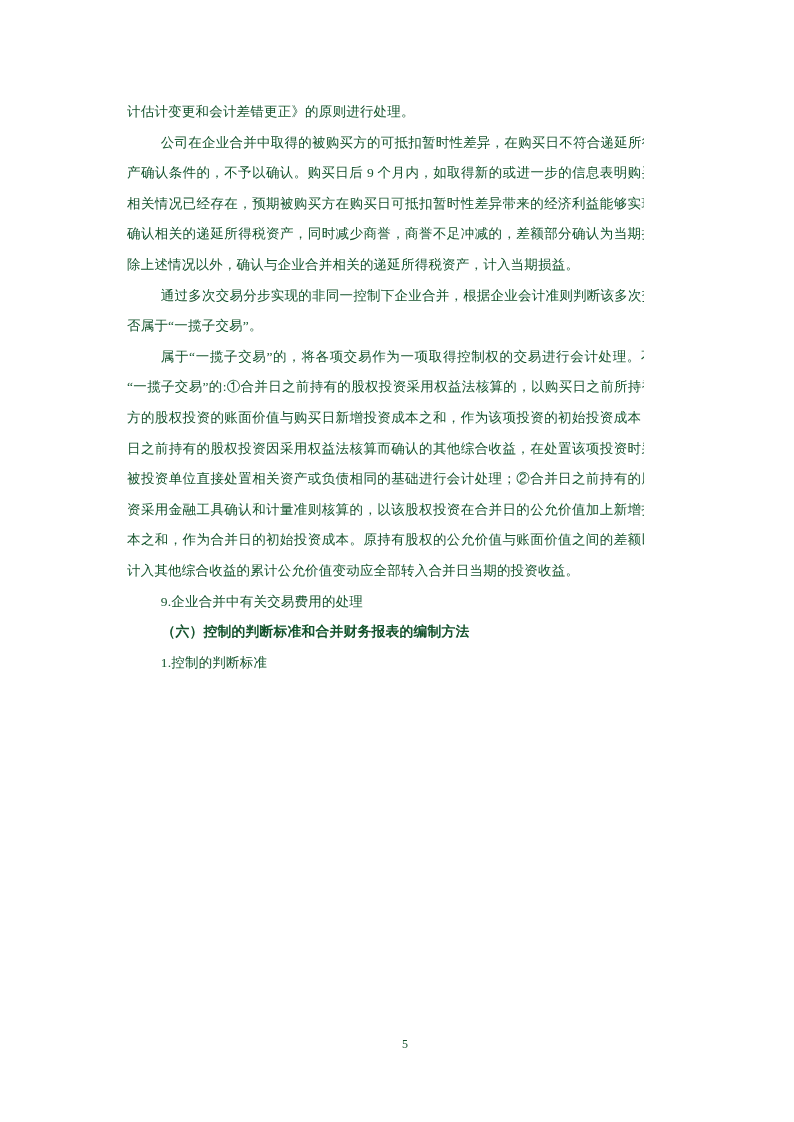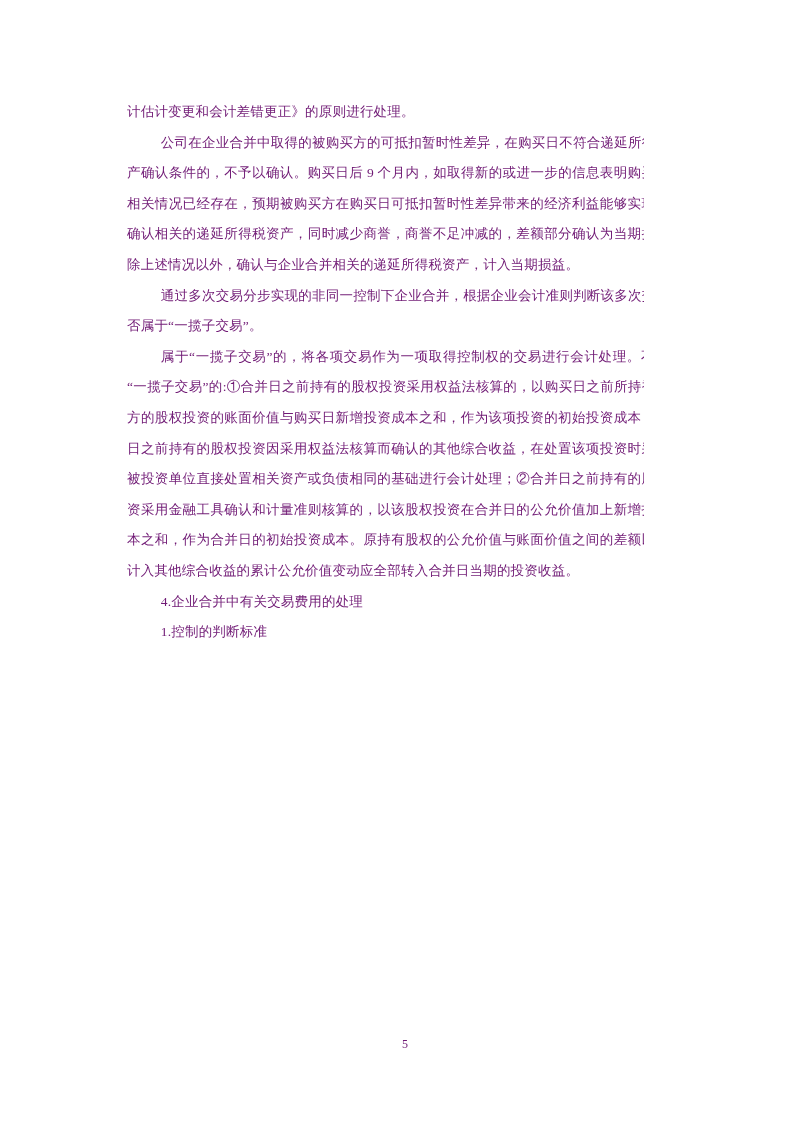--- a/index.html
+++ b/index.html
@@ -3,21 +3,21 @@
 <meta charset="utf-8">
 <style>
   html, body { margin: 0; padding: 0; background: #ffffff; }
   .page {
     position: relative;
     width: 644px;
     height: 1122px;
     background: #ffffff;
     overflow: hidden;
     font-family: "Liberation Serif", "DejaVu Serif", serif;
-    color: #701a75;
+    color: #14532d;
   }
   .content {
     position: absolute;
     left: 127px;
     top: 97px;
     width: 556px;
   }
   p.para {
     margin: 0;
     font-size: 13.5px;
@@ -45,19 +45,20 @@
 </head>
 <body>
 
 <div class="page">
   <div class="content">
 
   <p class="para continuation">计估计变更和会计差错更正》的原则进行处理。</p>
       <p class="para body">公司在企业合并中取得的被购买方的可抵扣暂时性差异，在购买日不符合递延所得税资产确认条件的，不予以确认。购买日后 9 个月内，如取得新的或进一步的信息表明购买日的相关情况已经存在，预期被购买方在购买日可抵扣暂时性差异带来的经济利益能够实现的，确认相关的递延所得税资产，同时减少商誉，商誉不足冲减的，差额部分确认为当期损益；除上述情况以外，确认与企业合并相关的递延所得税资产，计入当期损益。</p>
       <p class="para body">通过多次交易分步实现的非同一控制下企业合并，根据企业会计准则判断该多次交易是否属于“一揽子交易”。</p>
       <p class="para body">属于“一揽子交易”的，将各项交易作为一项取得控制权的交易进行会计处理。不属于“一揽子交易”的:①合并日之前持有的股权投资采用权益法核算的，以购买日之前所持被购买方的股权投资的账面价值与购买日新增投资成本之和，作为该项投资的初始投资成本；购买日之前持有的股权投资因采用权益法核算而确认的其他综合收益，在处置该项投资时采用与被投资单位直接处置相关资产或负债相同的基础进行会计处理；②合并日之前持有的股权投资采用金融工具确认和计量准则核算的，以该股权投资在合并日的公允价值加上新增投资成本之和，作为合并日的初始投资成本。原持有股权的公允价值与账面价值之间的差额以及原计入其他综合收益的累计公允价值变动应全部转入合并日当期的投资收益。</p>
-      <p class="para body">4.企业合并中有关交易费用的处理</p>
+      <p class="para body">9.企业合并中有关交易费用的处理</p>
+      <p class="para heading">（六）控制的判断标准和合并财务报表的编制方法</p>
       <p class="para body">1.控制的判断标准</p>
     </div>
   <div class="footer">
     <span>5</span>
   </div>
 </div>
 
 </body></html>

